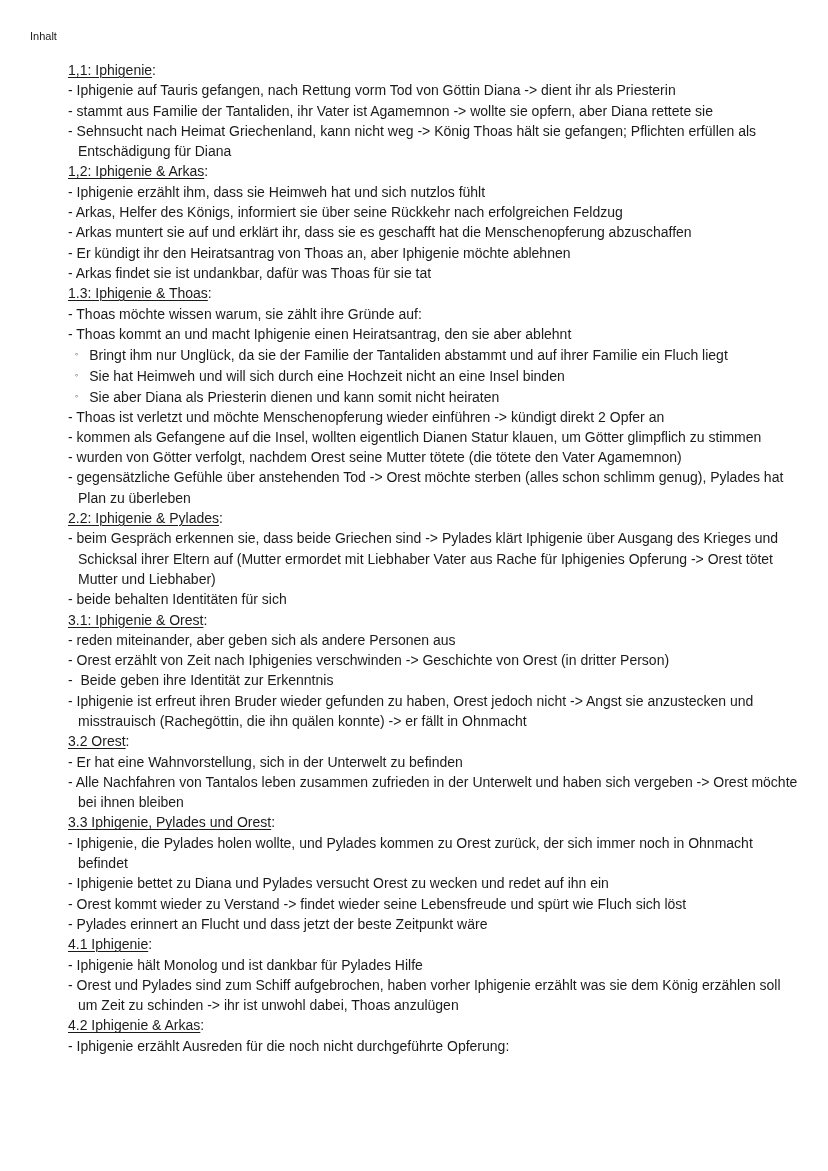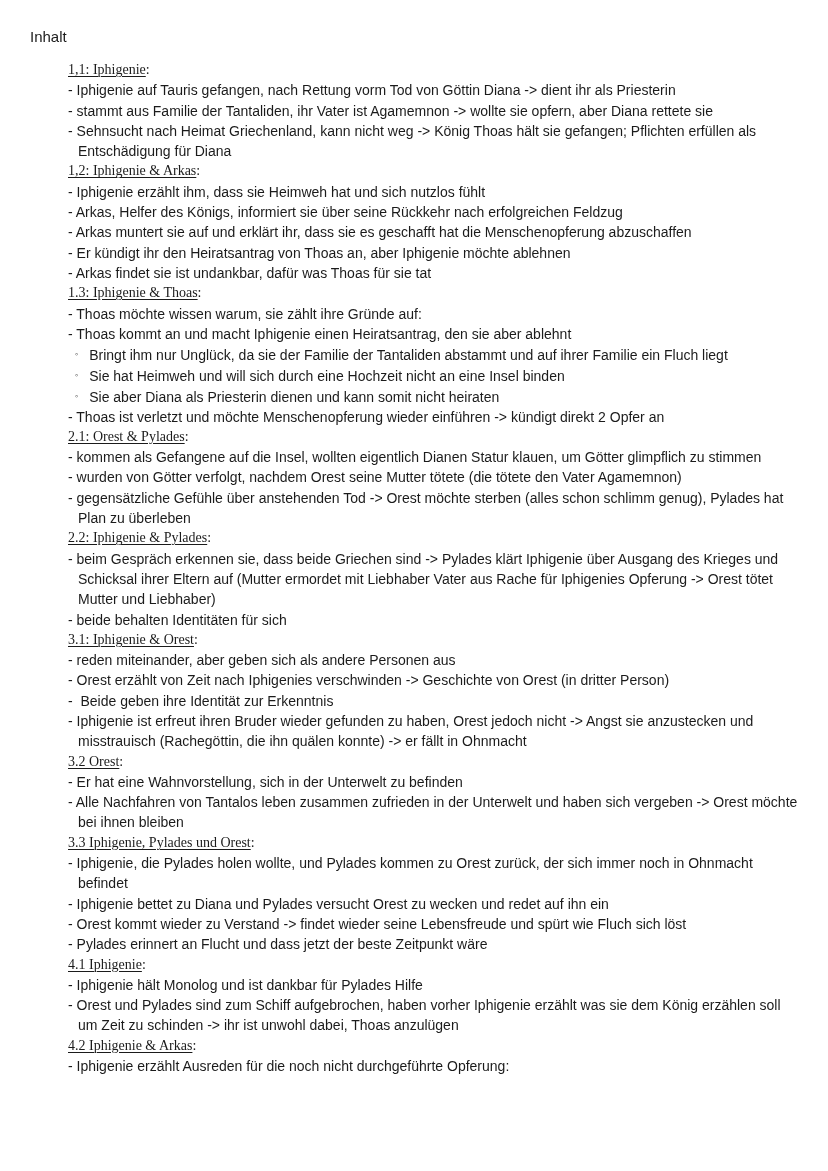--- a/index.html
+++ b/index.html
@@ -12,33 +12,33 @@
     height: 1171px;
     overflow: hidden;
     font-family: "Liberation Sans", sans-serif;
     color: #1b1b1b;
     -webkit-font-smoothing: antialiased;
   }
   .page {
     padding: 26px 0 0 30px;
   }
   .doc-title {
-    font-size: 15px;
+    font-size: 11px;
     line-height: 21px;
   }
   .content {
     margin-left: 38px;
     margin-top: 13px;
     width: 730px;
     font-size: 14px;
     line-height: 20.3px;
     letter-spacing: 0px;
   }
   .section { margin: 0; }
-  .heading { white-space: pre-wrap; font-family: Liberation Serif, serif; }
+  .heading { white-space: pre-wrap; }
   .heading-main {
     text-decoration: underline;
     text-decoration-thickness: 1px;
     text-underline-offset: 2px;
   }
   .heading-suffix { text-decoration: none; }
   .item.bullet {
     padding-left: 10px;
     text-indent: -10px;
     white-space: pre-wrap;
@@ -78,21 +78,20 @@
       <div class="section">
         <div class="heading"><span class="heading-main">1.3: Iphigenie &amp; Thoas</span><span class="heading-suffix">:</span></div>
         <div class="item bullet">- Thoas möchte wissen warum, sie zählt ihre Gründe auf:</div>
         <div class="item bullet">- Thoas kommt an und macht Iphigenie einen Heiratsantrag, den sie aber ablehnt</div>
         <div class="item sub"><span class="marker">◦</span><span>Bringt ihm nur Unglück, da sie der Familie der Tantaliden abstammt und auf ihrer Familie ein Fluch liegt</span></div>
         <div class="item sub"><span class="marker">◦</span><span>Sie hat Heimweh und will sich durch eine Hochzeit nicht an eine Insel binden</span></div>
         <div class="item sub"><span class="marker">◦</span><span>Sie aber Diana als Priesterin dienen und kann somit nicht heiraten</span></div>
         <div class="item bullet">- Thoas ist verletzt und möchte Menschenopferung wieder einführen -&gt; kündigt direkt 2 Opfer an</div>
       </div>
       <div class="section">
-        <div class="heading"><span class="heading-main">2.1: Orest &amp; Pylades</span><span class="heading-suffix">:</span></div>
         <div class="item bullet">- kommen als Gefangene auf die Insel, wollten eigentlich Dianen Statur klauen, um Götter glimpflich zu stimmen</div>
         <div class="item bullet">- wurden von Götter verfolgt, nachdem Orest seine Mutter tötete (die tötete den Vater Agamemnon)</div>
         <div class="item bullet">- gegensätzliche Gefühle über anstehenden Tod -&gt; Orest möchte sterben (alles schon schlimm genug), Pylades hat Plan zu überleben</div>
       </div>
       <div class="section">
         <div class="heading"><span class="heading-main">2.2: Iphigenie &amp; Pylades</span><span class="heading-suffix">:</span></div>
         <div class="item bullet">- beim Gespräch erkennen sie, dass beide Griechen sind -&gt; Pylades klärt Iphigenie über Ausgang des Krieges und Schicksal ihrer Eltern auf (Mutter ermordet mit Liebhaber Vater aus Rache für Iphigenies Opferung -&gt; Orest tötet Mutter und Liebhaber)</div>
         <div class="item bullet">- beide behalten Identitäten für sich</div>
       </div>
       <div class="section">

